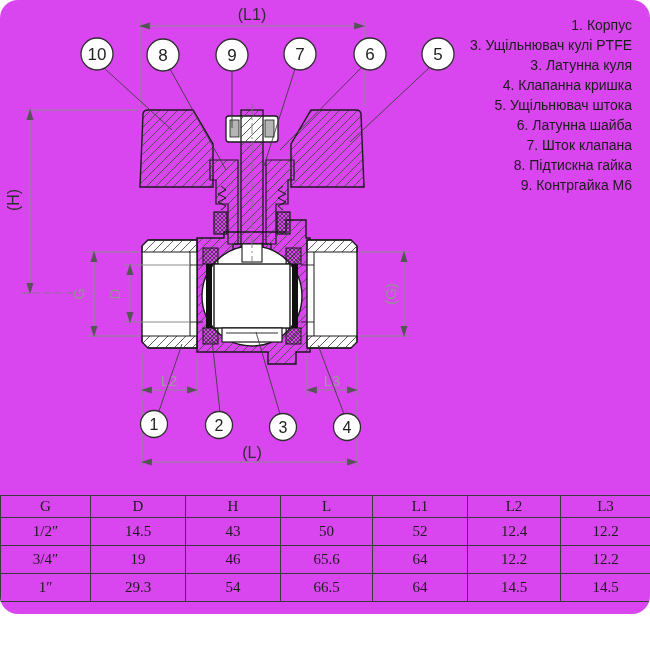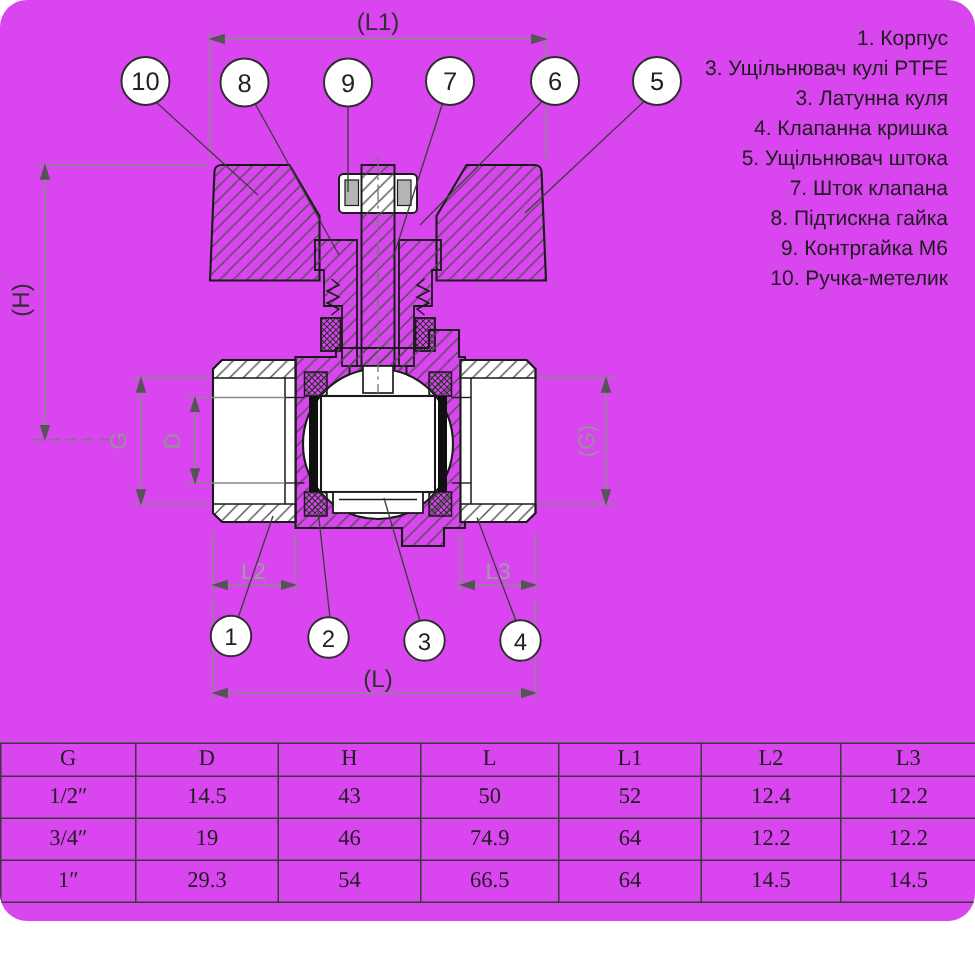--- a/index.html
+++ b/index.html
@@ -181,24 +181,24 @@
       </g>
     </g>
   </svg>
 
   <div id="legend">
     <div class="li">1. Корпус</div>
     <div class="li">3. Ущільнювач кулі PTFE</div>
     <div class="li">3. Латунна куля</div>
     <div class="li">4. Клапанна кришка</div>
     <div class="li">5. Ущільнювач штока</div>
+    <div class="li">6. Латунна шайба</div>
     <div class="li">7. Шток клапана</div>
     <div class="li">8. Підтискна гайка</div>
     <div class="li">9. Контргайка М6</div>
-    <div class="li">10. Ручка-метелик</div>
   </div>
 
   <table id="dimtable">
     <colgroup>
       <col style="width:90px">
         <col style="width:95px">
         <col style="width:95px">
         <col style="width:92px">
       <col style="width:95px">
         <col style="width:93px">
@@ -220,21 +220,21 @@
         <td>43</td>
         <td>50</td>
         <td>52</td>
         <td>12.4</td>
         <td>12.2</td>
       </tr>
       <tr class="data">
         <td>3/4″</td>
         <td>19</td>
         <td>46</td>
-        <td>74.9</td>
+        <td>65.6</td>
         <td>64</td>
         <td>12.2</td>
         <td>12.2</td>
       </tr>
       <tr class="data">
         <td>1″</td>
         <td>29.3</td>
         <td>54</td>
         <td>66.5</td>
         <td>64</td>

